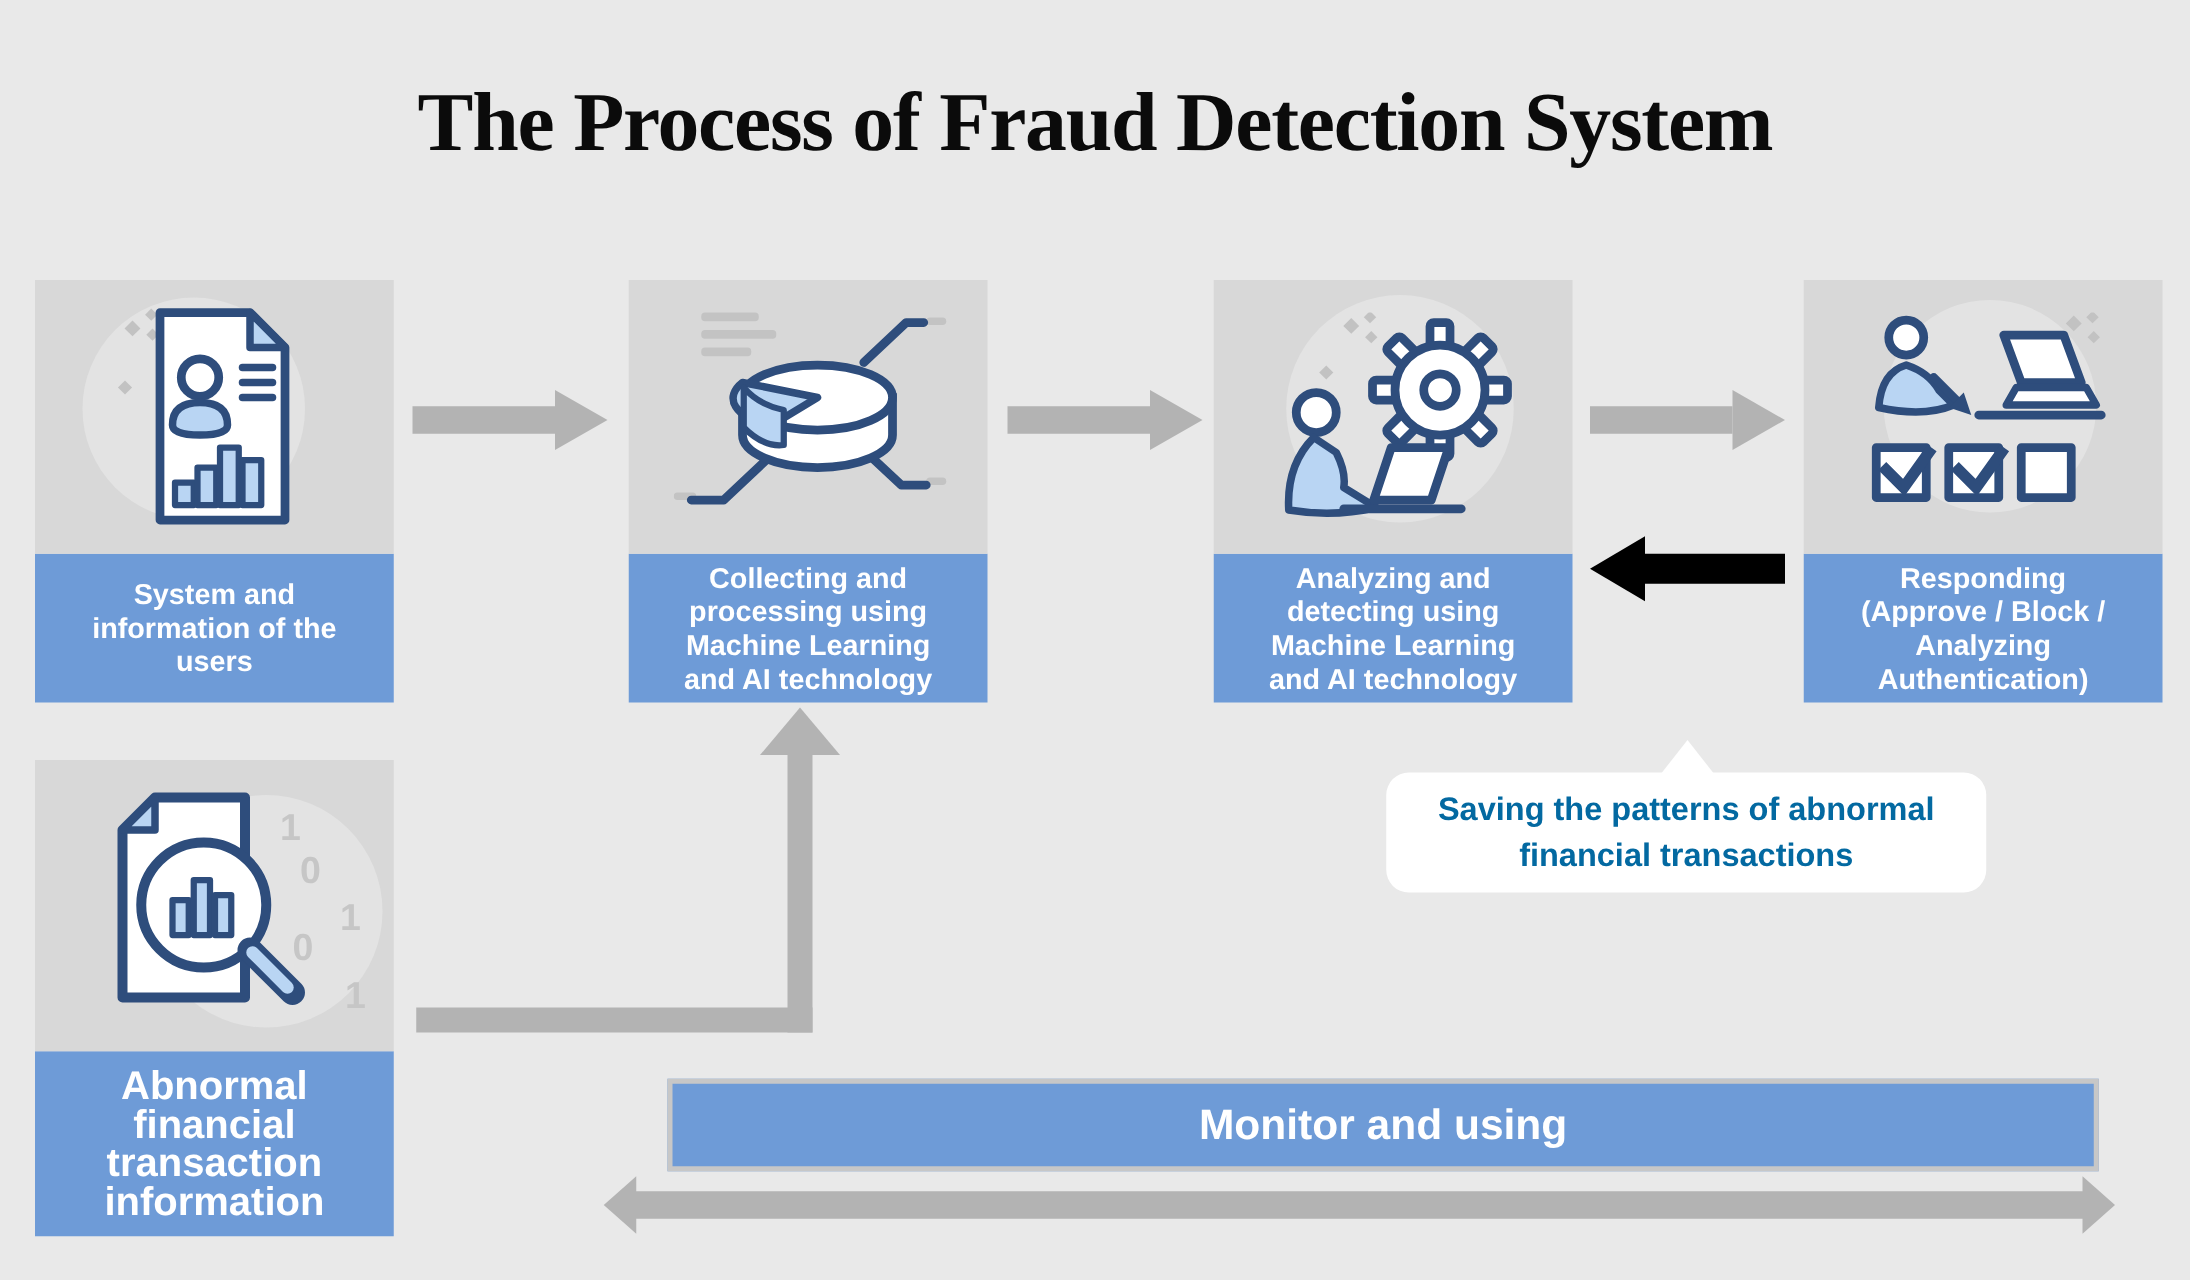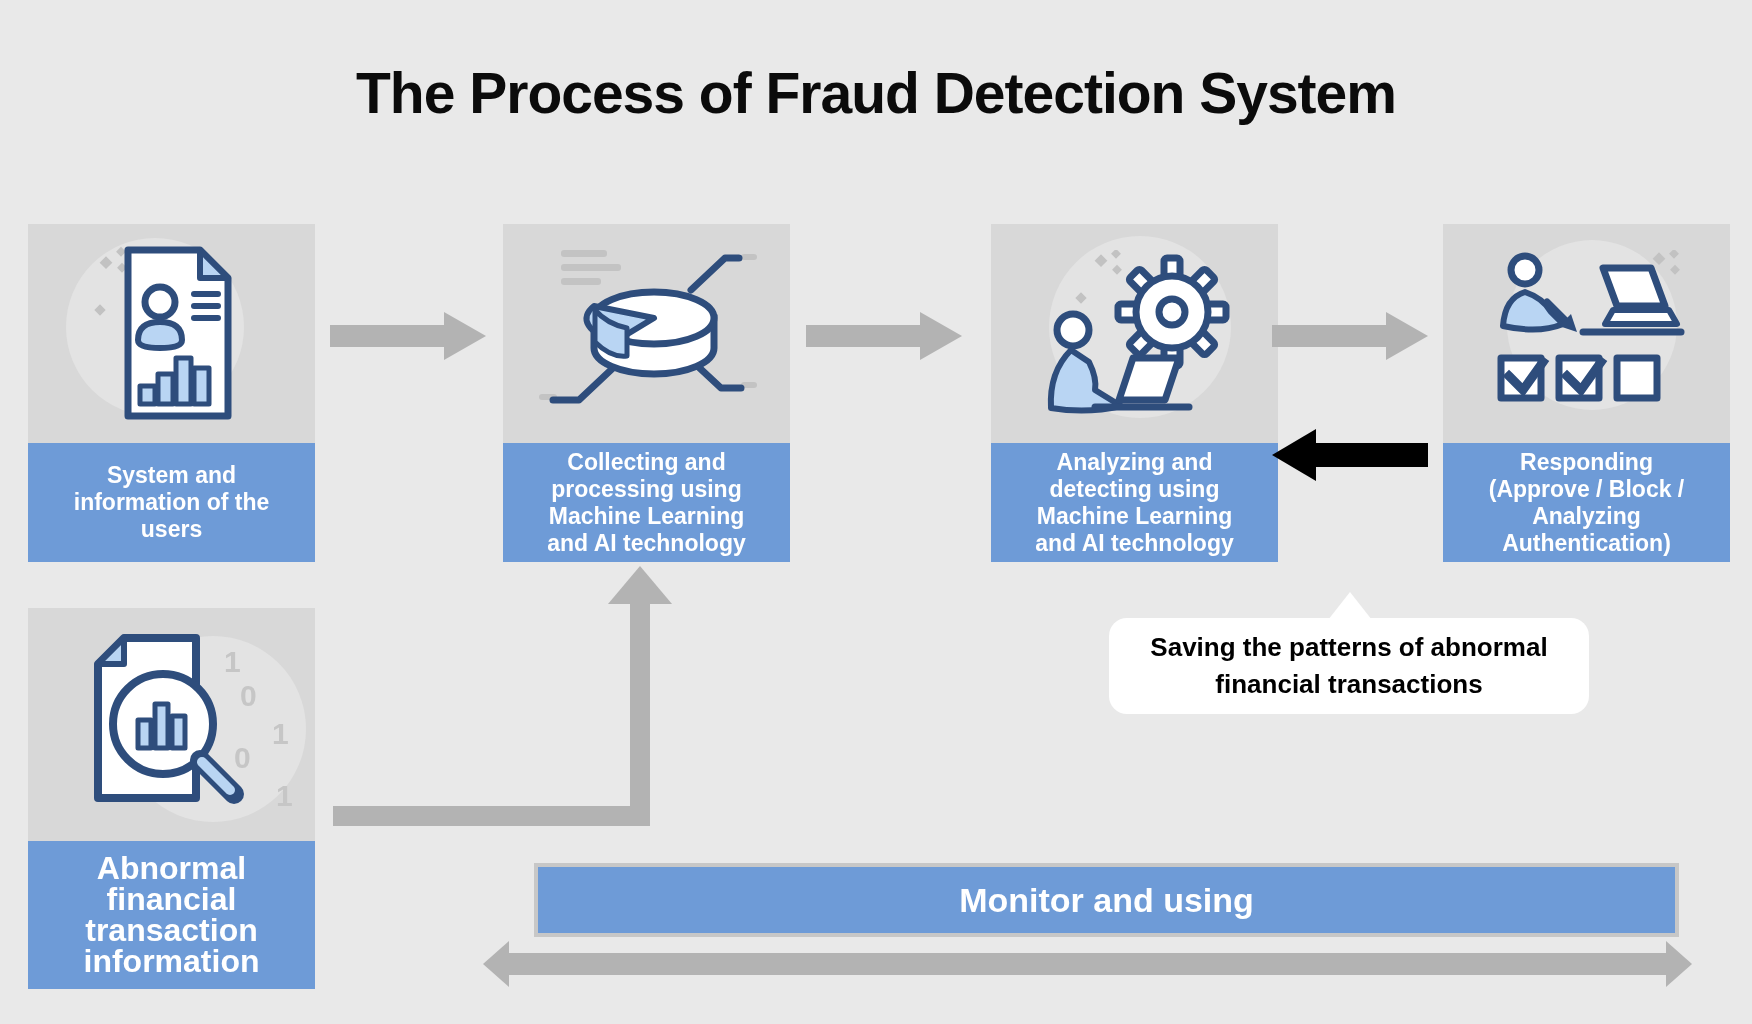--- a/index.html
+++ b/index.html
@@ -1,19 +1,19 @@
 <!DOCTYPE html>
 <html><head>
 <meta charset="utf-8">
 <style>
   html,body{margin:0;padding:0;background:#e9e9e9;}
   .stage{position:relative;width:1752px;height:1024px;background:#e9e9e9;overflow:hidden;
          font-family:"Liberation Sans",sans-serif;}
   .title{position:absolute;left:0;right:0;top:60px;text-align:center;
-         font-size:57px;font-weight:bold;color:#0b0b0b;letter-spacing:-1px;}
+         font-size:67px;font-weight:bold;color:#0b0b0b;letter-spacing:-1px;font-family:Liberation Serif, serif;}
   
   .step{position:absolute;width:287px;}
   .icon-area{position:relative;width:287px;background:#d8d8d8;overflow:hidden;}
   .icon-area.row1{height:219px;}
   .icon-area.row2{height:233px;}
   .halo{position:absolute;border-radius:50%;background:#e3e3e3;}
   .label{width:287px;background:#6e9bd7;color:#ffffff;display:flex;align-items:center;justify-content:center;
          text-align:center;font-weight:bold;white-space:pre-line;font-size:23px;line-height:27px;}
   .label.row1{height:119px;}
   .label.row2{height:148px;font-size:32px;line-height:31px;}
@@ -28,21 +28,21 @@
   .blackarrow .shaft{position:absolute;left:44px;top:14px;width:112px;height:24px;background:#000;}
   .blackarrow .head{position:absolute;left:0;top:0;width:0;height:0;border-top:26px solid transparent;
                     border-bottom:26px solid transparent;border-right:44px solid #000;}
   
   .elbow-h{position:absolute;left:333px;top:806px;width:317px;height:20px;background:#b3b3b3;}
   .elbow-v{position:absolute;left:630px;top:602px;width:20px;height:224px;background:#b3b3b3;}
   .elbow-head{position:absolute;left:608px;top:566px;width:0;height:0;border-left:32px solid transparent;
               border-right:32px solid transparent;border-bottom:38px solid #b3b3b3;}
   
   .callout{position:absolute;left:1109px;top:618px;width:480px;height:96px;background:#ffffff;border-radius:18px;
-           display:flex;align-items:center;justify-content:center;text-align:center;color:#000000;
+           display:flex;align-items:center;justify-content:center;text-align:center;color:#0369a1;
            font-size:26px;line-height:37px;font-weight:bold;white-space:pre-line;}
   .callout-pointer{position:absolute;left:1328px;top:592px;width:0;height:0;border-left:22px solid transparent;
            border-right:22px solid transparent;border-bottom:28px solid #ffffff;}
   
   .monitor{position:absolute;left:534px;top:863px;width:1145px;height:74px;box-sizing:border-box;
            border:4px solid #c7c7c7;background:#6e9bd7;display:flex;align-items:center;justify-content:center;
            color:#fff;font-size:34px;font-weight:bold;}
   
   .dblarrow{position:absolute;left:483px;top:941px;width:1209px;height:46px;}
   .dblarrow .shaft{position:absolute;left:24px;top:12px;width:1161px;height:22px;background:#b3b3b3;}
@@ -111,21 +111,21 @@
         <path d="M115 70 L55 58 A60 26 0 0 0 77 93 Z" fill="#b9d5f3" stroke="#2e4d7c" stroke-width="6" stroke-linejoin="round"></path>
         <path d="M56 62 V94 Q72 110 88 108 V80 Q68 76 56 62 Z" fill="#b9d5f3" stroke="#2e4d7c" stroke-width="5" stroke-linejoin="round"></path>
       </svg>
     </div>
     <div class="label row1">Collecting and
 processing using
 Machine Learning
 and AI technology</div>
   </div>
 
-  <div class="step" style="left:971px;top:224px;margin-left:20px;">
+  <div class="step" style="left:971px;top:224px;">
     <div class="icon-area row1">
       <div class="halo" style="left:58px;top:12px;width:182px;height:182px;"></div>
       <svg class="icon-svg" style="left:46px;top:26px;" width="210" height="170" viewBox="0 0 210 170">
         <g fill="#c2c2c2">
           <rect x="60" y="6" width="9" height="9" transform="rotate(45 64 10)"></rect>
           <rect x="76" y="0" width="7" height="7" transform="rotate(45 79 3)"></rect>
           <rect x="77" y="16" width="7" height="7" transform="rotate(45 80 19)"></rect>
           <rect x="40" y="44" width="8" height="8" transform="rotate(45 44 48)"></rect>
         </g>
         <g fill="#ffffff" stroke="#2e4d7c" stroke-width="7" stroke-linejoin="round">

